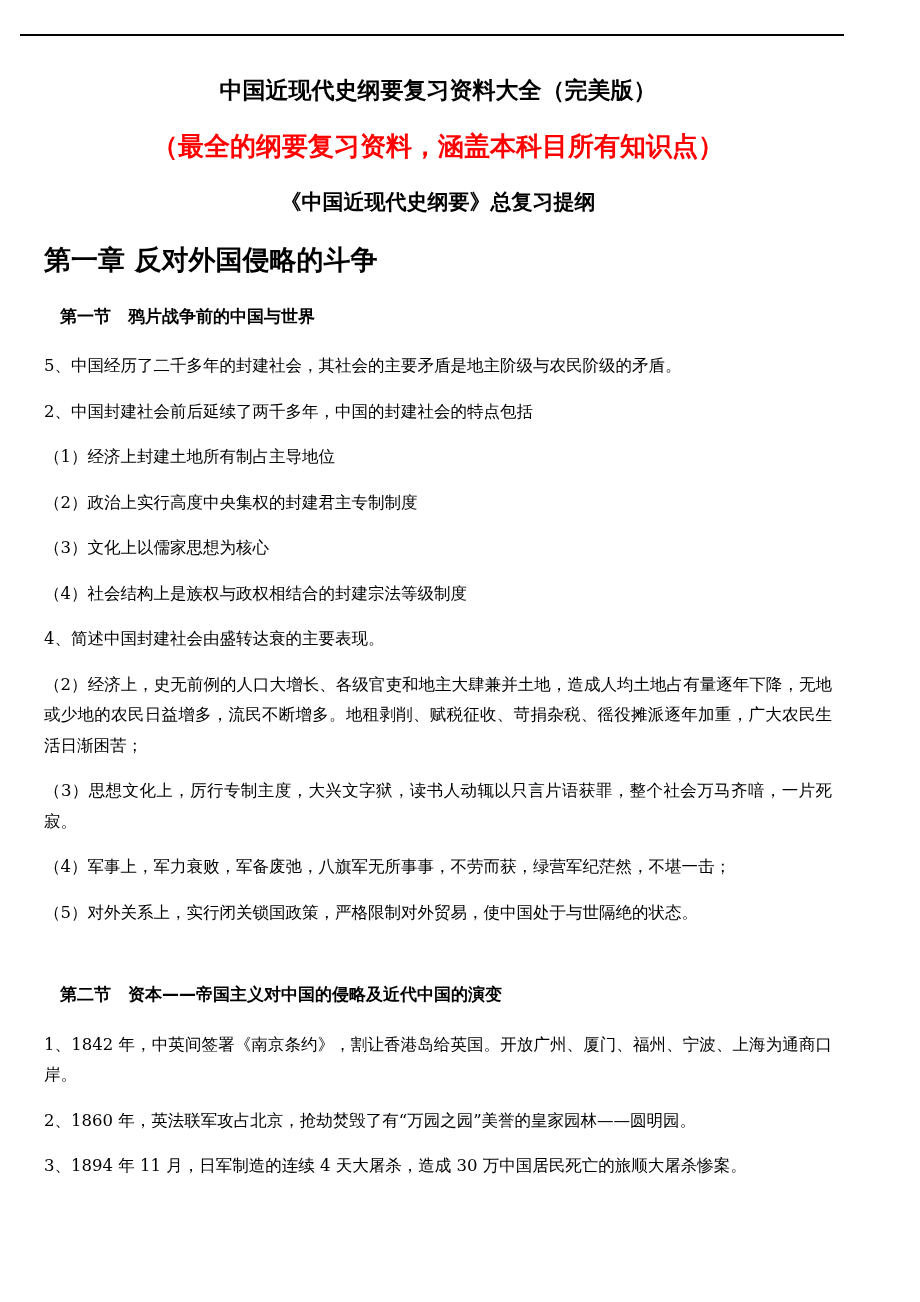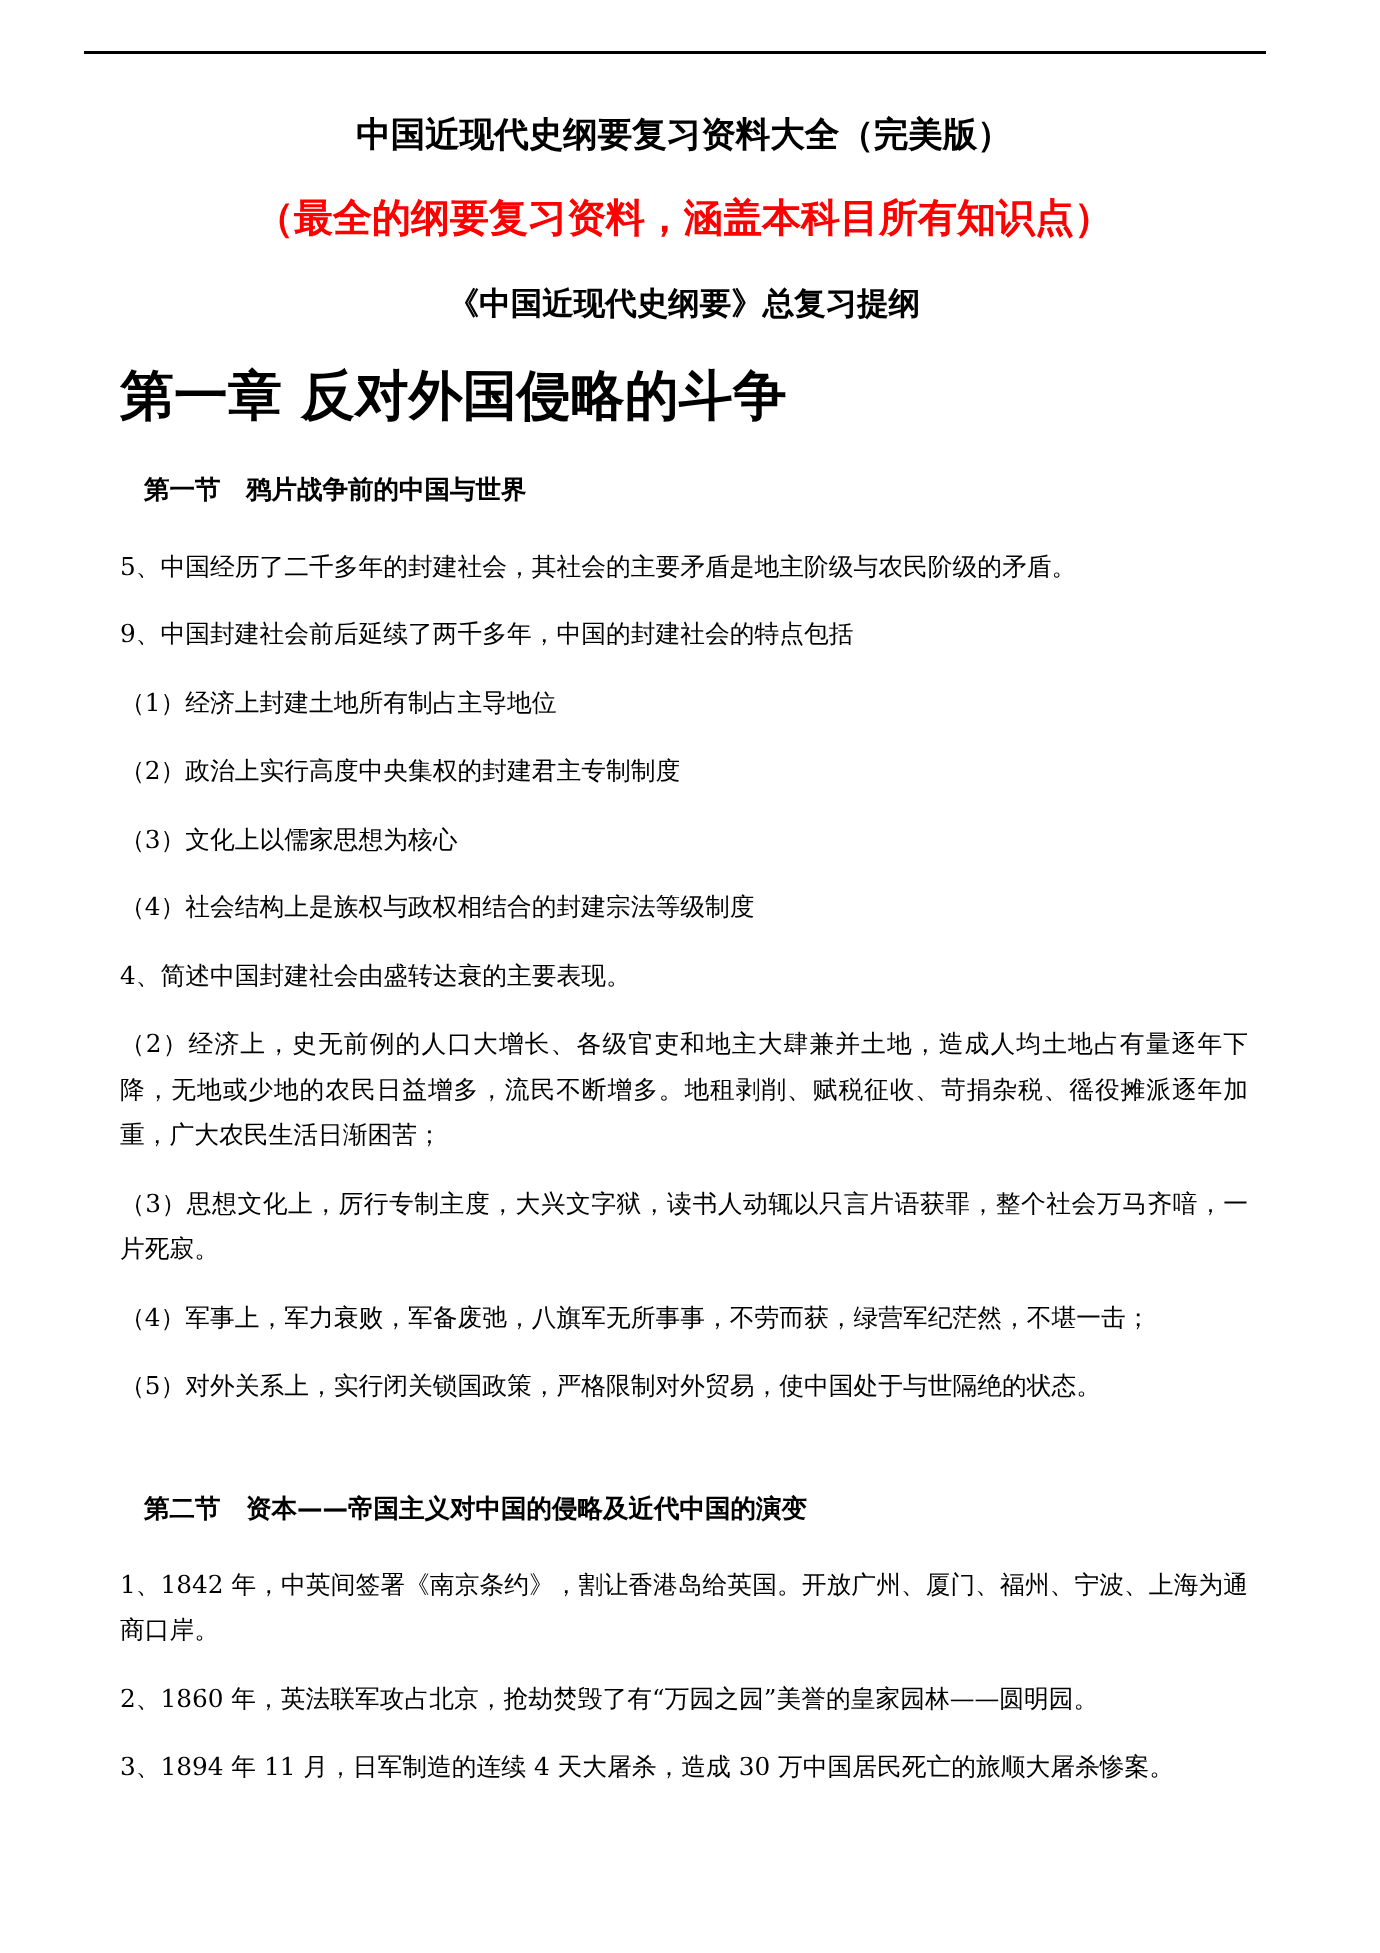--- a/index.html
+++ b/index.html
@@ -7,21 +7,21 @@
     padding: 0;
     background: #ffffff;
   }
   .page {
     position: relative;
     width: 920px;
     height: 1302px;
     margin: 0 auto;
     background: #ffffff;
     box-sizing: border-box;
-    padding: 34px 88px 40px 80px;
+    padding: 34px 88px 40px 44px;
     font-family: "DejaVu Serif", "Liberation Serif", serif;
     color: #000000;
     overflow: hidden;
   }
   .header-rule {
     height: 0;
     border-top: 2px solid #000000;
     margin: 0 -12px 38px -24px;
   }
   .title-main {
@@ -40,21 +40,21 @@
     line-height: 1.35;
   }
   .title-outline {
     text-align: center;
     font-size: 21px;
     font-weight: bold;
     margin: 0 0 26px 0;
     line-height: 1.35;
   }
   .chapter-heading {
-    font-size: 36px;
+    font-size: 27px;
     font-weight: bold;
     font-family: "DejaVu Sans", "Liberation Sans", sans-serif;
     margin: 0 0 26px 0;
     line-height: 1.3;
   }
   .section-heading {
     font-size: 17px;
     font-weight: bold;
     font-family: "DejaVu Sans", "Liberation Sans", sans-serif;
     margin: 0 0 22px 16px;
@@ -79,21 +79,21 @@
 
   <h1 class="title-main">中国近现代史纲要复习资料大全（完美版）</h1>
   <h2 class="title-sub">（最全的纲要复习资料，涵盖本科目所有知识点）</h2>
   <h3 class="title-outline">《中国近现代史纲要》总复习提纲</h3>
 
   <h2 class="chapter-heading">第一章 反对外国侵略的斗争</h2>
 
   <h4 class="section-heading">第一节　鸦片战争前的中国与世界</h4>
 
   <p class="para">5、中国经历了二千多年的封建社会，其社会的主要矛盾是地主阶级与农民阶级的矛盾。</p>
-  <p class="para">9、中国封建社会前后延续了两千多年，中国的封建社会的特点包括</p>
+  <p class="para">2、中国封建社会前后延续了两千多年，中国的封建社会的特点包括</p>
   <p class="para">（1）经济上封建土地所有制占主导地位</p>
   <p class="para">（2）政治上实行高度中央集权的封建君主专制制度</p>
   <p class="para">（3）文化上以儒家思想为核心</p>
   <p class="para">（4）社会结构上是族权与政权相结合的封建宗法等级制度</p>
   <p class="para">4、简述中国封建社会由盛转达衰的主要表现。</p>
   <p class="para">（2）经济上，史无前例的人口大增长、各级官吏和地主大肆兼并土地，造成人均土地占有量逐年下降，无地或少地的农民日益增多，流民不断增多。地租剥削、赋税征收、苛捐杂税、徭役摊派逐年加重，广大农民生活日渐困苦；</p>
   <p class="para">（3）思想文化上，厉行专制主度，大兴文字狱，读书人动辄以只言片语获罪，整个社会万马齐喑，一片死寂。</p>
   <p class="para">（4）军事上，军力衰败，军备废弛，八旗军无所事事，不劳而获，绿营军纪茫然，不堪一击；</p>
   <p class="para">（5）对外关系上，实行闭关锁国政策，严格限制对外贸易，使中国处于与世隔绝的状态。</p>
 

